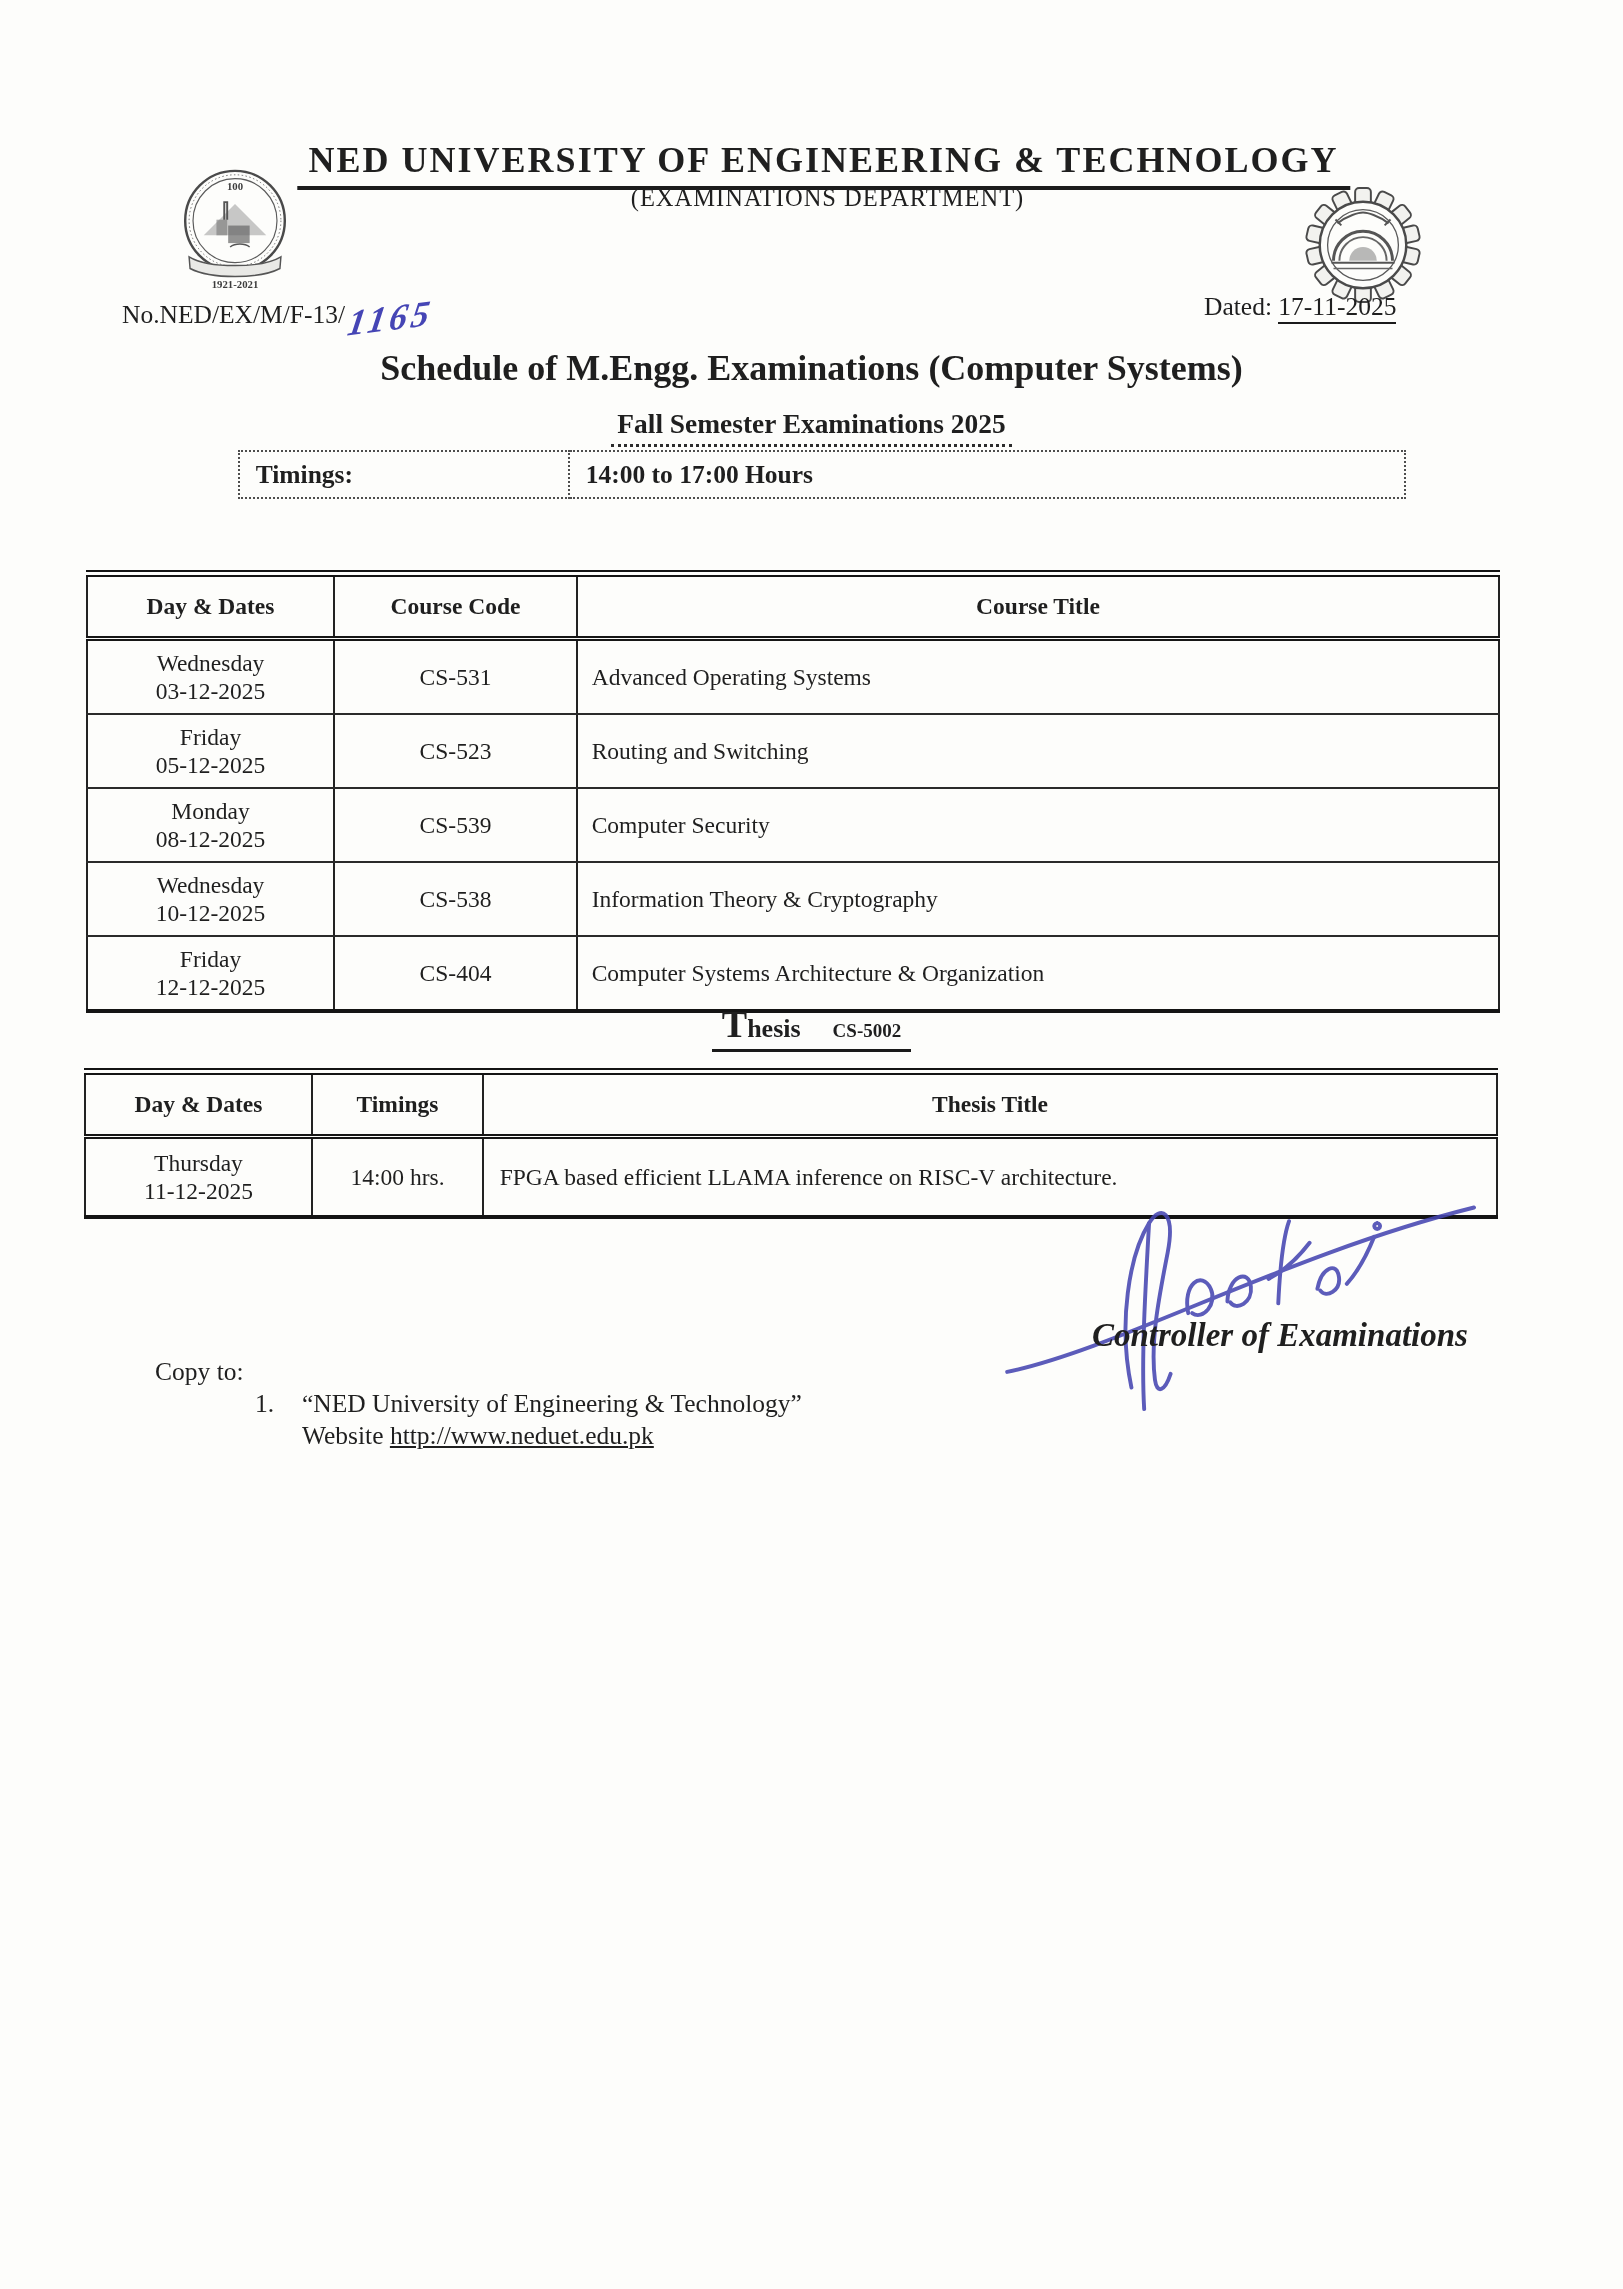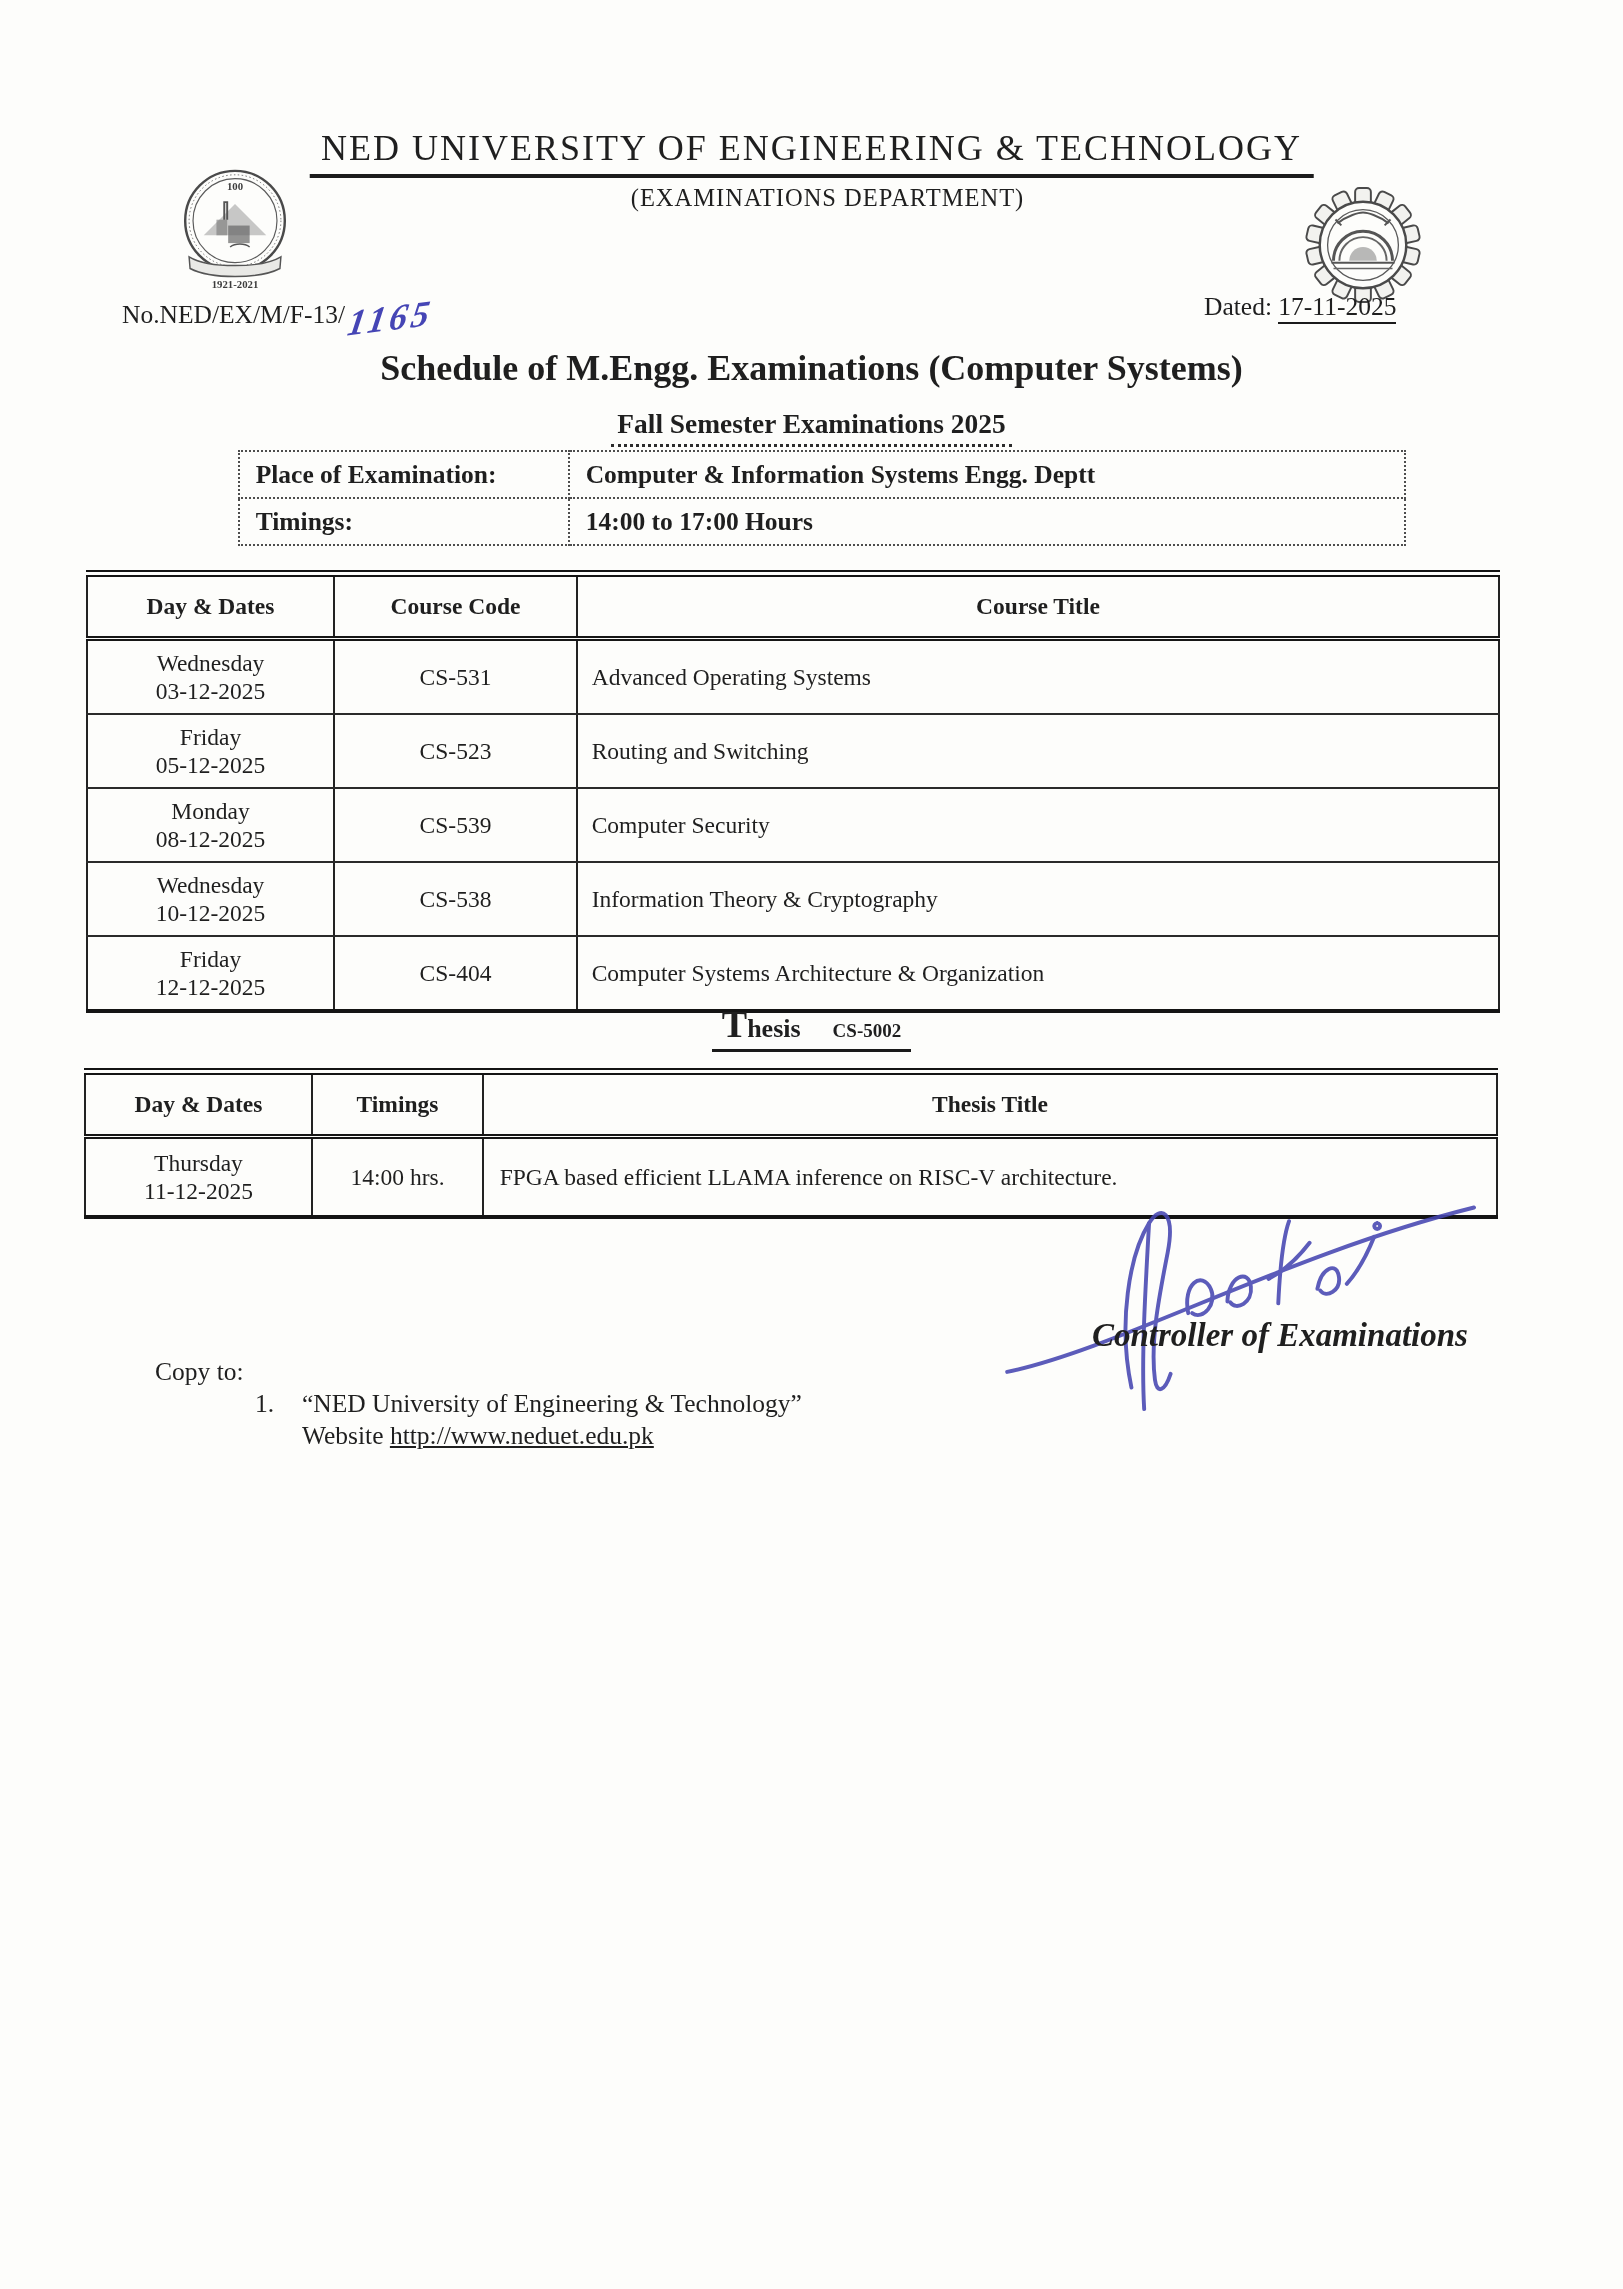--- a/index.html
+++ b/index.html
@@ -5,21 +5,21 @@
   html,body { margin:0; padding:0; background:#d9d9d9; }
   .page {
     position:relative; width:1623px; height:2290px; margin:0 auto;
     background:#fdfdfb; overflow:hidden;
     font-family:"Liberation Serif","DejaVu Serif",serif; color:#1f1f1f;
   }
 
   
   .univ-title {
     position:absolute; top:127px; left:50%; transform:translateX(-50%);
-    margin:0; font-size:36px; font-weight:normal; letter-spacing:2px; white-space:nowrap;
+    margin:12px; font-size:36px; font-weight:bold; letter-spacing:2px; white-space:nowrap;
     border-bottom:4.9px solid #1c1c1c; padding:0 11.8px 4.9px;
   }
   .dept-line {
     position:absolute; top:184px; left:16px; width:100%; text-align:center;
     font-size:24.5px; letter-spacing:1px;
   }
   .logo-left  { position:absolute; left:179px; top:165px; }
   .logo-right { position:absolute; left:1304px; top:186px; }
 
   .ref-line { position:absolute; left:122px; top:290px; font-size:25.5px; white-space:nowrap; }
@@ -166,24 +166,20 @@
   <div class="subtitle-wrap">
     <span class="subtitle">Fall Semester Examinations 2025</span>
   </div>
 
   <table class="info-table">
     <colgroup>
         <col style="width:330px">
         <col>
       </colgroup>
     <tbody>
-        <tr>
-      <td>Place of Examination:</td>
-      <td>Computer &amp; Information Systems Engg. Deptt</td>
-    </tr>
     <tr>
       <td>Timings:</td>
       <td>14:00 to 17:00 Hours</td>
     </tr>
   </tbody>
     </table>
 
   <table class="exam-table">
     <colgroup>
         <col style="width:247px">

